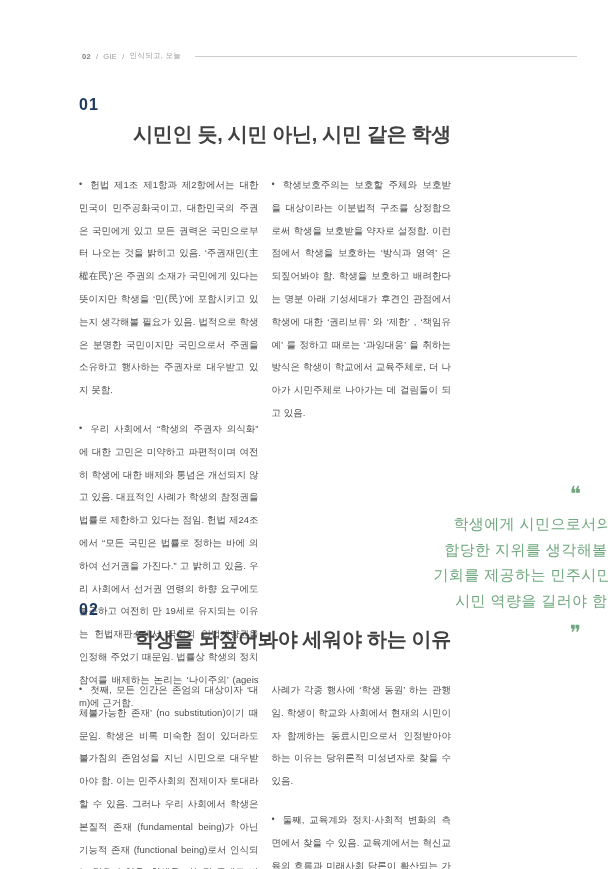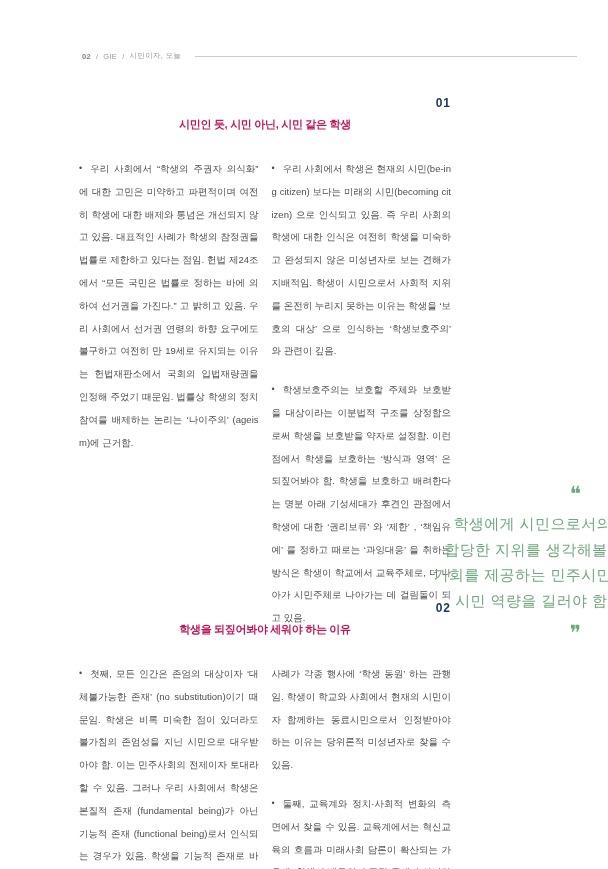--- a/index.html
+++ b/index.html
@@ -15,22 +15,22 @@
     font-size:7.5px; color:#9b9b9b; letter-spacing:.3px;
   }
   .header .seg { margin-right:5px; white-space:nowrap; }
   .header .page-num { font-weight:bold; color:#7d7d7d; }
   .header .rule { flex:1; height:0; border-top:1px solid #cccccc; margin-left:9px; }
 
   
   .section { position:absolute; left:55px; width:372px; }
   #section1 { top:96px; }
   #section2 { top:601px; }
-  .sec-number { text-align:right; font-size:12px; font-weight:bold; color:#1e3a64; letter-spacing:1px; }
-  .sec-title  { text-align:center; font-size:11px; font-weight:bold; color:#be185d; margin-top:7px; letter-spacing:-0.3px; }
+  .sec-number { text-align:left; font-size:16px; font-weight:bold; color:#1e3a64; letter-spacing:1px; }
+  .sec-title  { text-align:right; font-size:20px; font-weight:bold; color:#404040; margin-top:7px; letter-spacing:-0.3px; }
   .columns { display:flex; gap:13px; margin-top:26px; }
   .col { width:180px; }
   .para {
     margin:0 0 16px 0; font-size:9.5px; line-height:22.8px; color:#4e4e50;
     text-align:justify; word-break:break-all;
   }
   .bullet { display:inline-block; font-size:9px; margin-right:8px; transform:translateY(-1px); }
 
   
   .pull-quote { position:absolute; top:483px; right:20px; width:200px; text-align:right; color:#6fa87e; }
@@ -42,33 +42,33 @@
 </head>
 <body>
 
 <div class="page">
 
   <div class="header">
     <span class="seg page-num">02</span>
     <span class="seg">/</span>
     <span class="seg">GIE</span>
     <span class="seg">/</span>
-    <span class="seg">시민이자, 오늘</span>
+    <span class="seg">인식되고, 오늘</span>
     <span class="rule"></span>
   </div>
 
   <div class="section" id="section1">
     <div class="sec-number">01</div>
     <div class="sec-title">시민인 듯, 시민 아닌, 시민 같은 학생</div>
     <div class="columns">
       <div class="col">
+        <p class="para"><span class="bullet">•</span><span>헌법 제1조 제1항과 제2항에서는 대한민국이 민주공화국이고, 대한민국의 주권은 국민에게 있고 모든 권력은 국민으로부터 나오는 것을 밝히고 있음. ‘주권재민(主權在民)’은 주권의 소재가 국민에게 있다는 뜻이지만 학생을 ‘민(民)’에 포함시키고 있는지 생각해볼 필요가 있음. 법적으로 학생은 분명한 국민이지만 국민으로서 주권을 소유하고 행사하는 주권자로 대우받고 있지 못함.</span></p>
         <p class="para"><span class="bullet">•</span><span>우리 사회에서 “학생의 주권자 의식화” 에 대한 고민은 미약하고 파편적이며 여전히 학생에 대한 배제와 통념은 개선되지 않고 있음. 대표적인 사례가 학생의 참정권을 법률로 제한하고 있다는 점임. 헌법 제24조에서 “모든 국민은 법률로 정하는 바에 의하여 선거권을 가진다.” 고 밝히고 있음. 우리 사회에서 선거권 연령의 하향 요구에도 불구하고 여전히 만 19세로 유지되는 이유는 헌법재판소에서 국회의 입법재량권을 인정해 주었기 때문임. 법률상 학생의 정치 참여를 배제하는 논리는 ‘나이주의’ (ageism)에 근거함.</span></p>
       </div>
       <div class="col">
-        <p class="para"><span class="bullet">•</span><span>우리 사회에서 학생은 현재의 시민(be-ing citizen) 보다는 미래의 시민(becoming citizen) 으로 인식되고 있음. 즉 우리 사회의 학생에 대한 인식은 여전히 학생을 미숙하고 완성되지 않은 미성년자로 보는 견해가 지배적임. 학생이 시민으로서 사회적 지위를 온전히 누리지 못하는 이유는 학생을 ‘보호의 대상’ 으로 인식하는 ‘학생보호주의’ 와 관련이 깊음.</span></p>
         <p class="para"><span class="bullet">•</span><span>학생보호주의는 보호할 주체와 보호받을 대상이라는 이분법적 구조를 상정함으로써 학생을 보호받을 약자로 설정함. 이런 점에서 학생을 보호하는 ‘방식과 영역’ 은 되짚어봐야 함. 학생을 보호하고 배려한다는 명분 아래 기성세대가 후견인 관점에서 학생에 대한 ‘권리보류’ 와 ‘제한’ , ‘책임유예’ 를 정하고 때로는 ‘과잉대응’ 을 취하는 방식은 학생이 학교에서 교육주체로, 더 나아가 시민주체로 나아가는 데 걸림돌이 되고 있음.</span></p>
       </div>
     </div>
   </div>
 
   <div class="pull-quote">
     <div class="pq-mark">❝</div>
     <div class="pq-body">
       <div class="pq-line">학생에게 시민으로서의</div>
       <div class="pq-line">합당한 지위를 생각해볼,</div>

